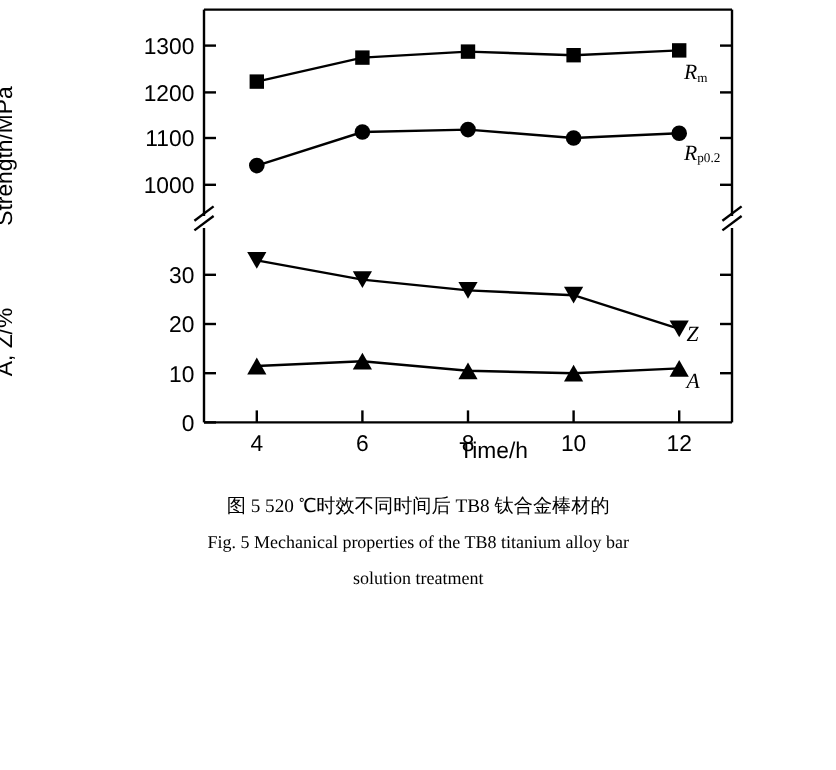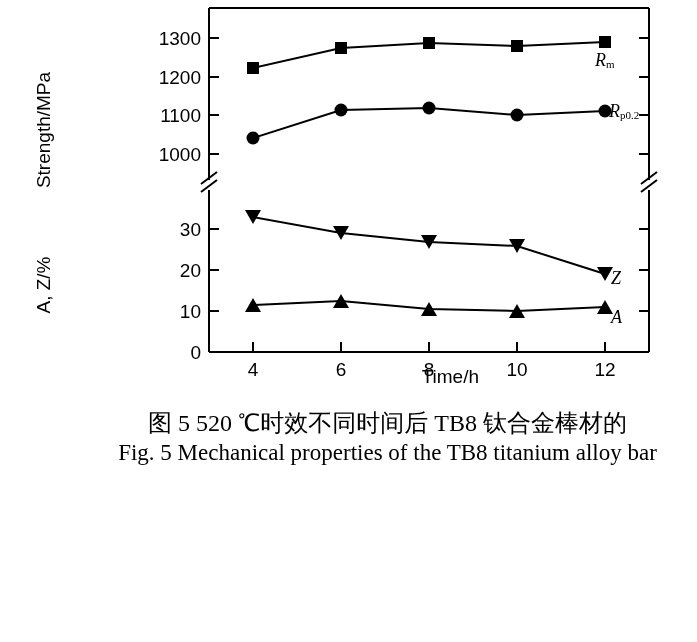--- a/index.html
+++ b/index.html
@@ -11,21 +11,20 @@
     height: 642px;
     background: #ffffff;
     font-family: "Liberation Serif", serif;
     color: #000000;
     overflow: hidden;
   }
   .page {
     position: relative;
     width: 577px;
     height: 642px;
-    margin-left: 39px;
   }
   
   .figure {
     position: relative;
     width: 697px;
     height: 410px;
   }
   .plot-svg {
     position: absolute;
     left: 0;
@@ -60,45 +59,45 @@
     font-family: "Liberation Serif", serif;
     font-style: italic;
     font-size: 18px;
     white-space: nowrap;
   }
   .series-label sub {
     font-size: 11px;
     font-style: normal;
     vertical-align: -2px;
   }
-  .lbl-rm { left: 556px; top: 50px; text-align: right; }
-  .lbl-rp { left: 570px; top: 101px; }
+  .lbl-rm { left: 570px; top: 50px; text-align: right; }
+  .lbl-rp { left: 570px; top: 117px; }
   .lbl-z  { left: 572px; top: 268px; }
   .lbl-a  { left: 572px; top: 307px; }
 
   
   .caption {
     position: absolute;
     left: 0;
     top: 408px;
     width: 697px;
     text-align: center;
   }
   .cap-line {
     font-size: 19px;
     line-height: 30px;
     white-space: nowrap;
   }
   .cap-cn {
     font-family: "Liberation Serif", serif;
-    font-size: 24px;
+    font-size: 16px;
   }
   .cap-en {
     font-family: "Liberation Serif", serif;
-    font-size: 23px;
+    font-size: 15px;
   }
 </style>
 </head>
 <body>
 
 <div class="page">
 
   <div class="figure">
 
     <svg class="plot-svg" width="697" height="410" viewBox="0 0 697 410">
@@ -215,15 +214,16 @@
     <div class="series-label lbl-rp">
       <span>R</span><sub>p0.2</sub>
     </div>
     <div class="series-label lbl-z">Z</div>
     <div class="series-label lbl-a">A</div>
   </div>
 
   <div class="caption">
     <div class="cap-line cap-cn">图 5   520 ℃时效不同时间后 TB8 钛合金棒材的</div>
     <div class="cap-line cap-en">Fig. 5    Mechanical properties of the TB8 titanium alloy bar</div>
+    <div class="cap-line cap-en">solution treatment</div>
   </div>
 
 </div>
 
 </body></html>

